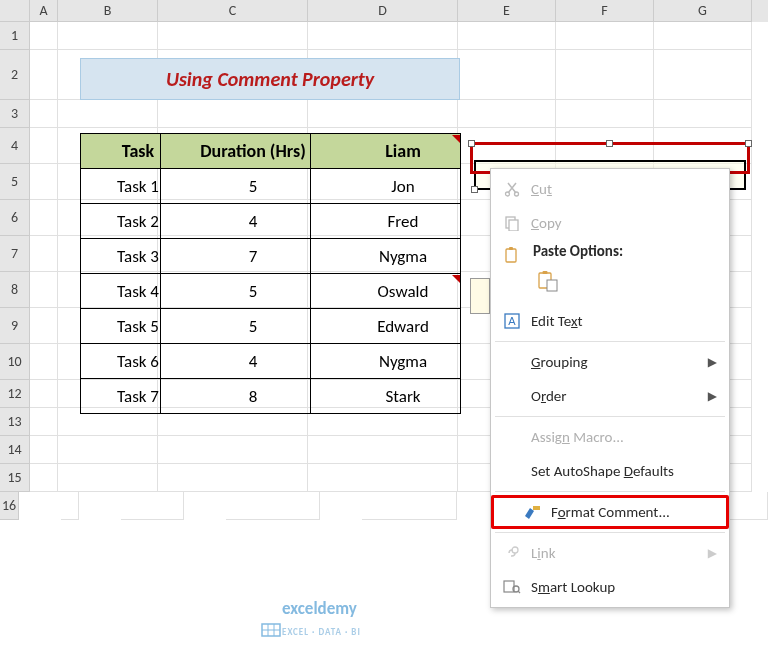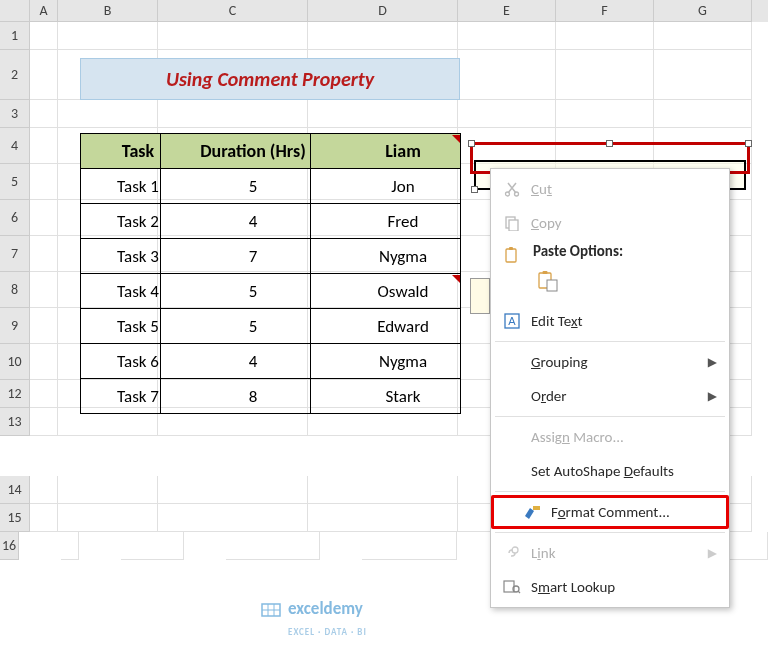--- a/index.html
+++ b/index.html
@@ -183,26 +183,26 @@
   .paste-btn {
     position: absolute;
     left: 42px; top: 26px;
     width: 30px; height: 30px;
     border: 1px solid transparent;
     display: flex; align-items: center; justify-content: center;
   }
   .watermark {
     position: absolute;
     left: 260px; top: 598px;
-    display: flex; align-items: flex-start;
+    display: flex; align-items: flex-end;
     color: #6faedb;
     font-size: 17px;
     font-weight: 600;
     opacity: 0.85;
-    gap: 6px;
+    gap: 0;
   }
   .watermark small { font-size: 9px; letter-spacing: 1px; color: #9cc5e3; margin-top: 17px; }
   svg { display: block; }
 </style>
 </head>
 <body>
 
 <div class="grid">
   <div class="col-headers">
     <div class="corner"></div>
@@ -328,21 +328,21 @@
       <div class="row" style="height: 28px;">
         <div class="rowh">13</div>
         <div class="cell cA"></div>
         <div class="cell cB"></div>
         <div class="cell cC"></div>
         <div class="cell cD"></div>
         <div class="cell cE"></div>
         <div class="cell cF"></div>
         <div class="cell cG"></div>
       </div>
-      <div class="row" style="height: 28px; margin-top: 40px;">
+      <div class="row" style="height: 28px;">
         <div class="rowh">14</div>
         <div class="cell cA"></div>
         <div class="cell cB"></div>
         <div class="cell cC"></div>
         <div class="cell cD"></div>
         <div class="cell cE"></div>
         <div class="cell cF"></div>
         <div class="cell cG"></div>
       </div>
       <div class="row" style="height: 28px;">

